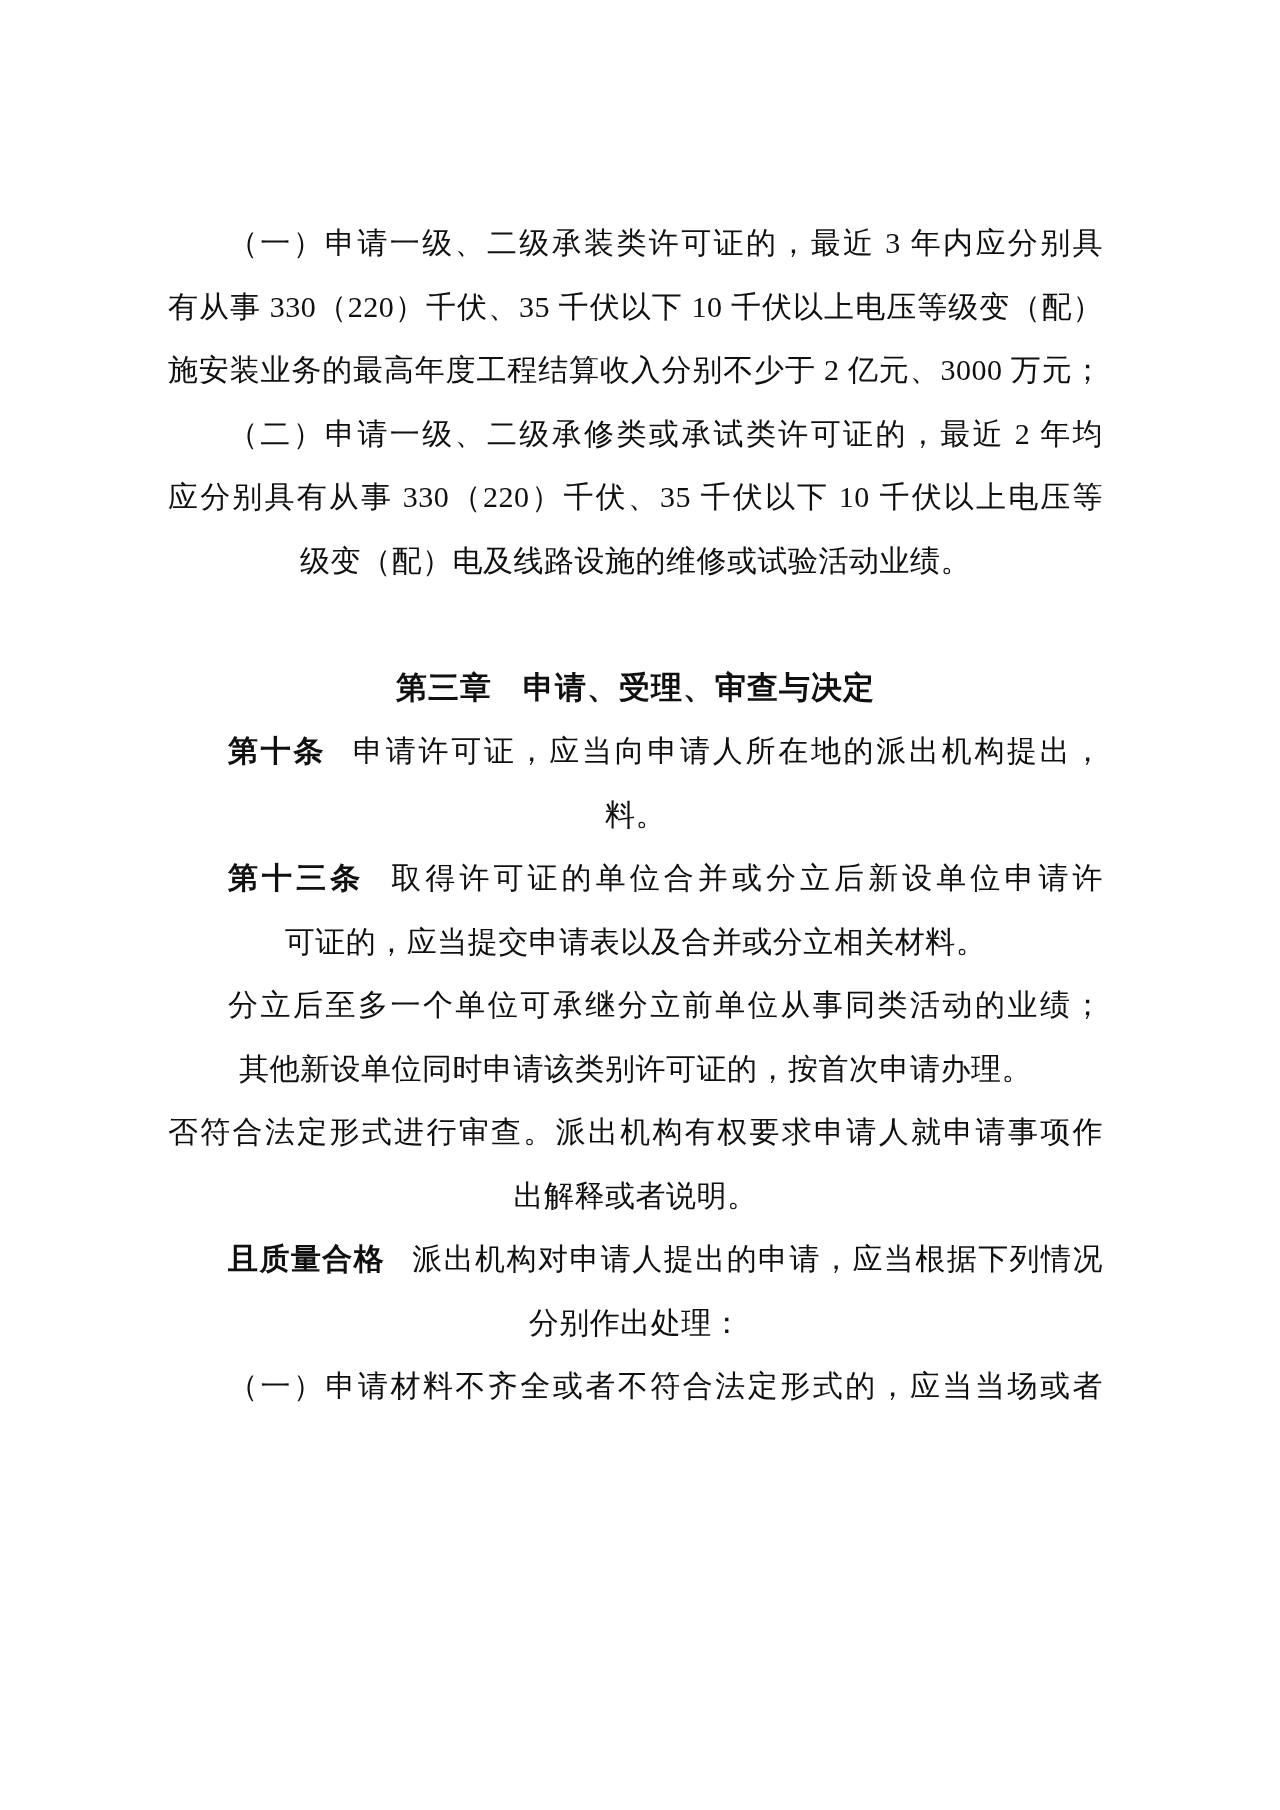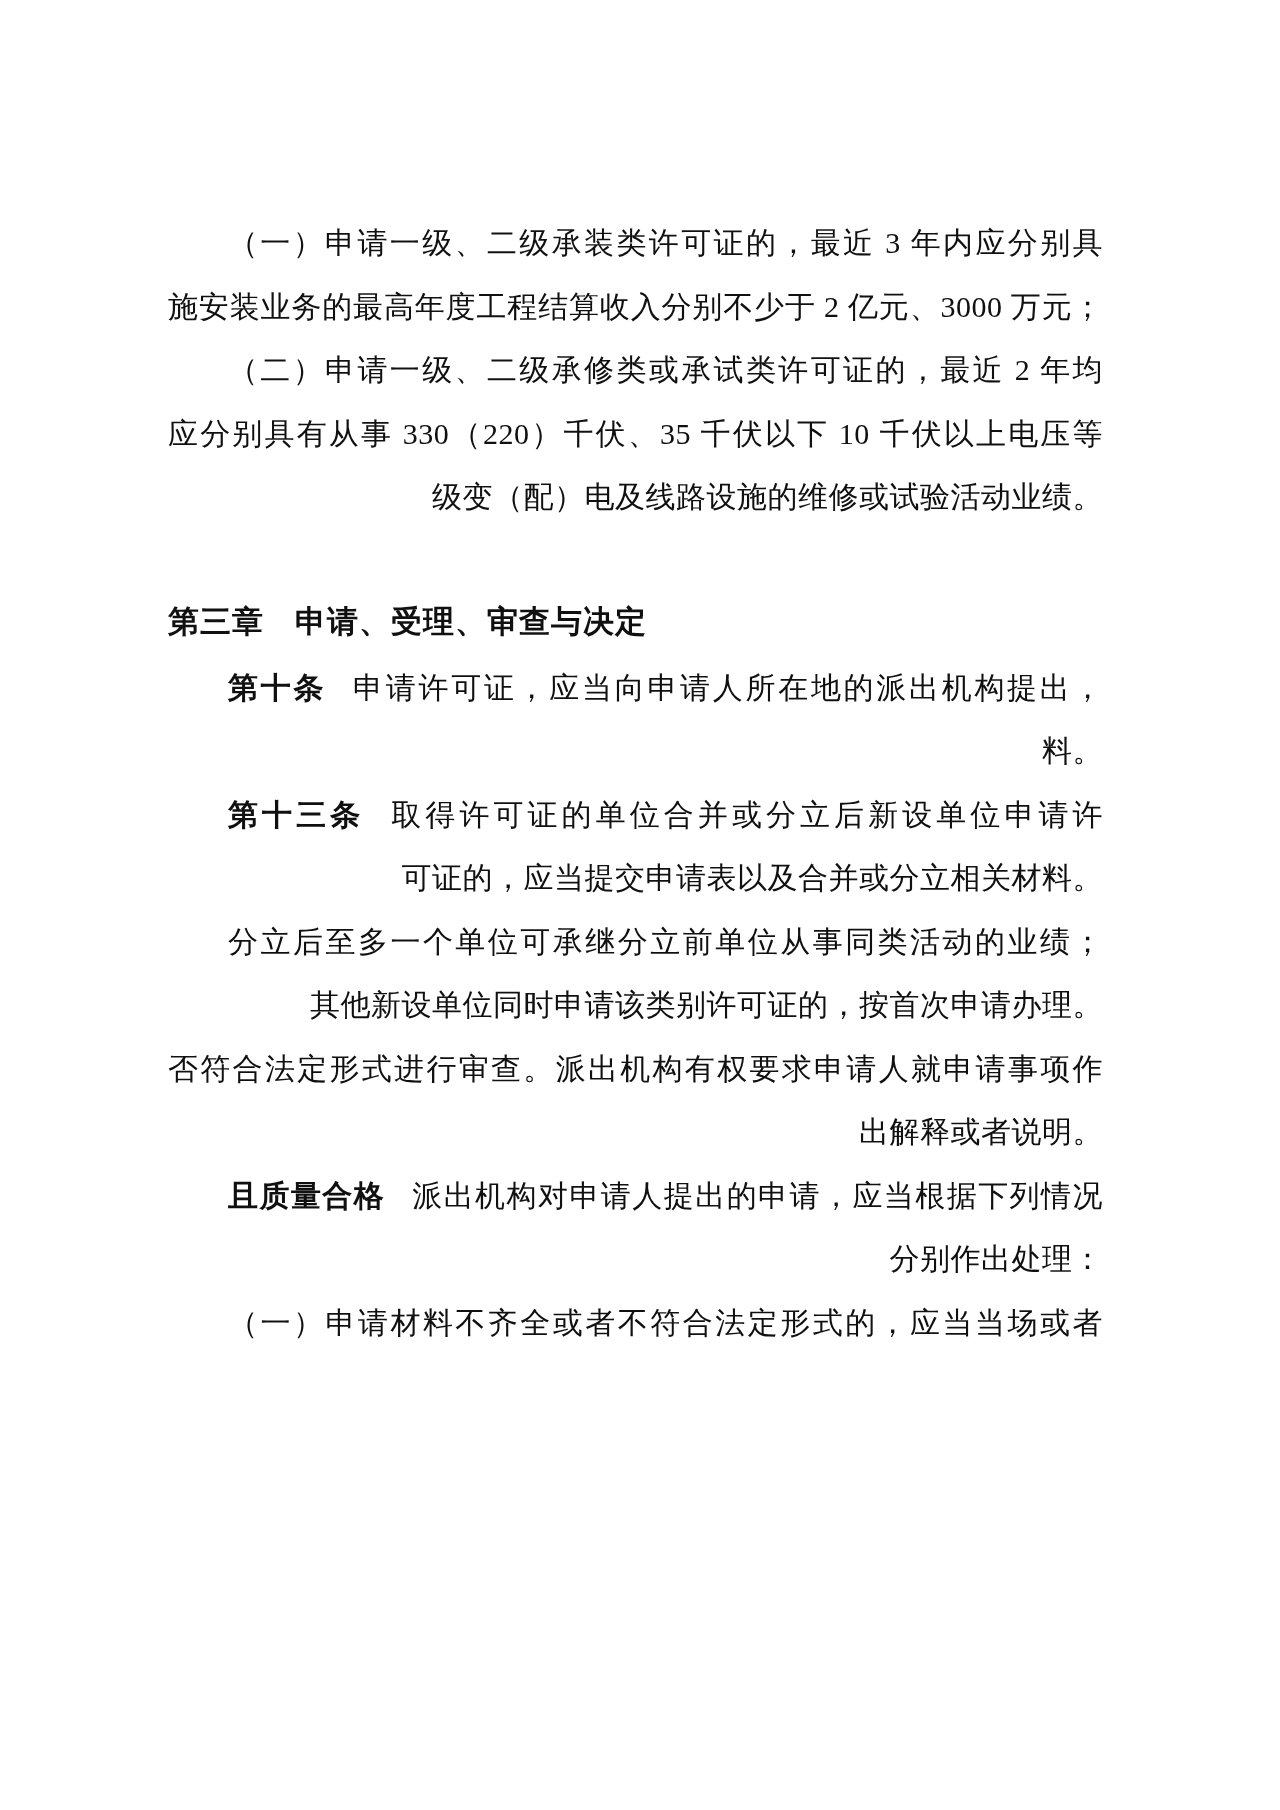--- a/index.html
+++ b/index.html
@@ -14,62 +14,64 @@
   }
   .textblock {
     position: absolute;
     left: 168px;
     top: 211px;
     width: 935px;
     font-size: 30px;
   }
   .line {
     line-height: 63.5px;
-    text-align: right;
+    text-align: center;
     letter-spacing: 0.5px;
   }
   
   .jl {
     text-align: justify;
     text-align-last: justify;
     text-justify: inter-character;
   }
   .indent { text-indent: 2em; }
   .art {
     font-weight: 700;
     margin-right: 0.9em;
     font-family: "Liberation Sans", "DejaVu Sans", sans-serif;
     margin-top: 20px;
   }
   .heading {
     line-height: 63.5px;
     margin-top: 63.5px;
+    text-align: center;
     font-weight: 700;
     font-size: 31px;
-    font-family: Liberation Mono, monospace;
+    font-family: Liberation Serif, serif;
     letter-spacing: 1px;
   }
   .heading .chapnum { margin-right: 1em; }
   .pagenum {
     position: absolute;
     left: 176px;
     top: 1624px;
     font-size: 30px;
     line-height: 40px;
     letter-spacing: 2px;
     color: #222222;
   }
 </style>
 </head>
 <body>
 
 <div class="page">
   <div class="textblock">
 
     <div class="line indent jl">（一）申请一级、二级承装类许可证的，最近 3 年内应分别具</div>
+    <div class="line jl">有从事 330（220）千伏、35 千伏以下 10 千伏以上电压等级变（配）</div>
     <div class="line jl">施安装业务的最高年度工程结算收入分别不少于 2 亿元、3000 万元；</div>
     <div class="line indent jl">（二）申请一级、二级承修类或承试类许可证的，最近 2 年均</div>
     <div class="line jl">应分别具有从事 330（220）千伏、35 千伏以下 10 千伏以上电压等</div>
     <div class="line">级变（配）电及线路设施的维修或试验活动业绩。</div>
 
     <div class="heading">
       <span class="chapnum">第三章</span><span>申请、受理、审查与决定</span>
     </div>
 
     <div class="line indent jl">

